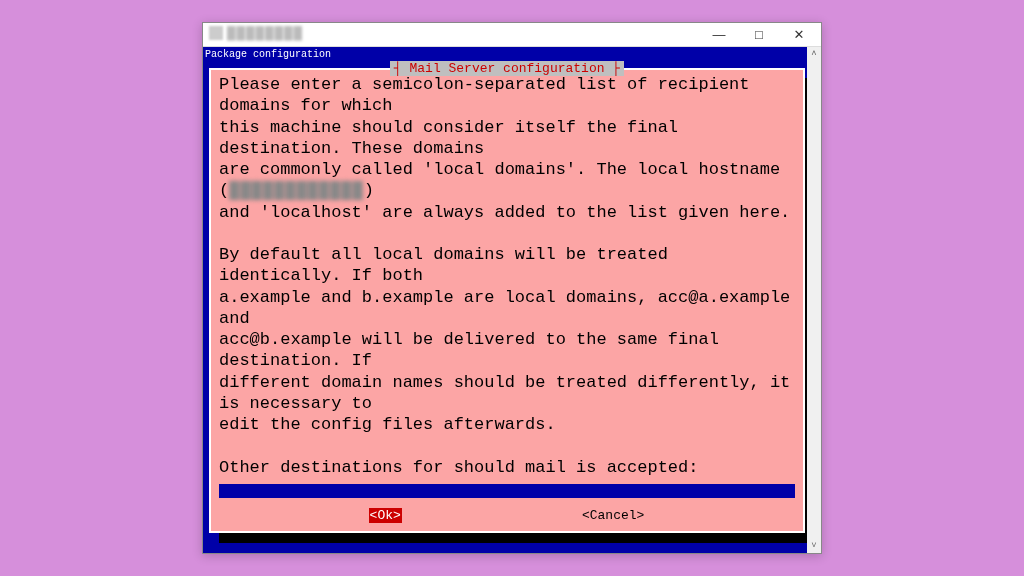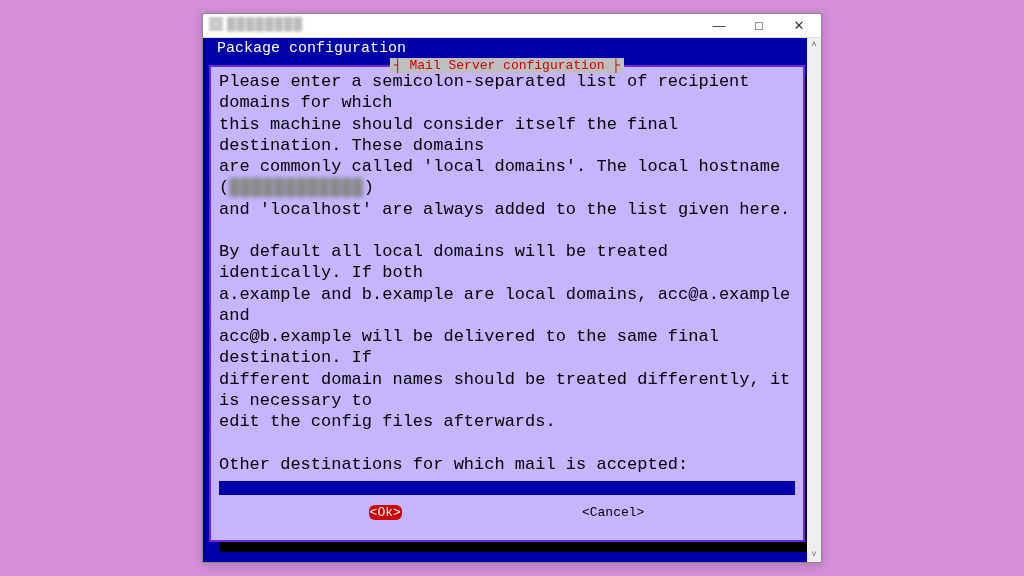--- a/index.html
+++ b/index.html
@@ -83,40 +83,40 @@
     align-items: center;
     justify-content: center;
     font-size: 9px;
     color: #666;
     position: absolute;
   }
   .scroll-arrow.up { top: 0; }
   .scroll-arrow.down { bottom: 0; }
   .pkg-header {
     color: #fff;
-    padding: 2px 14px;
-    font-size: 15px;
+    padding: 2px 2px;
+    font-size: 10px;
   }
   .dialog-wrap {
     position: relative;
     margin: 6px 16px 0 6px;
   }
   .dialog-shadow {
     position: absolute;
     left: 10px;
     top: 10px;
     right: -10px;
     bottom: -10px;
     background: #000;
   }
   .dialog {
     position: relative;
-    background: #c4b5fd;
-    border: 2px solid #6d28d9;
-    padding: 4px 8px 20px 8px;
+    background: #fca5a5;
+    border: 2px solid #ffffff;
+    padding: 4px 8px 8px 8px;
   }
   .dialog-title-row {
     position: absolute;
     top: -9px;
     left: 0; right: 0;
     text-align: center;
   }
   .dialog-title {
     display: inline-block;
     background: #bfbfbf;
@@ -142,21 +142,20 @@
     margin: 6px 0 10px 0;
   }
   .button-row {
     display: flex;
     justify-content: space-around;
     padding: 0 60px;
   }
   .tui-button {
     padding: 0 1px;
     color: #000;
-    border-radius: 6px;
   }
   .tui-button.ok {
     background: #cc0000;
     color: #fff;
   }
 </style>
 </head>
 <body>
 
 <div class="window">
@@ -183,21 +182,21 @@
 this machine should consider itself the final destination. These domains
 are commonly called 'local domains'. The local hostname (</span><span class="hostname-blur">████████████</span><span>)
 and 'localhost' are always added to the list given here.</span>
 
 <span>By default all local domains will be treated identically. If both
 a.example and b.example are local domains, acc@a.example and
 acc@b.example will be delivered to the same final destination. If
 different domain names should be treated differently, it is necessary to
 edit the config files afterwards.</span>
 
-<span>Other destinations for which mail is accepted:</span></div>
+<span>Other destinations for should mail is accepted:</span></div>
         <div class="input-line" value=""></div>
         <div class="button-row">
           <span class="tui-button ok">&lt;Ok&gt;</span>
           <span class="tui-button">&lt;Cancel&gt;</span>
         </div>
       </div>
     </div>
 
     <div class="scrollbar">
       <div class="scroll-arrow up">˄</div>

